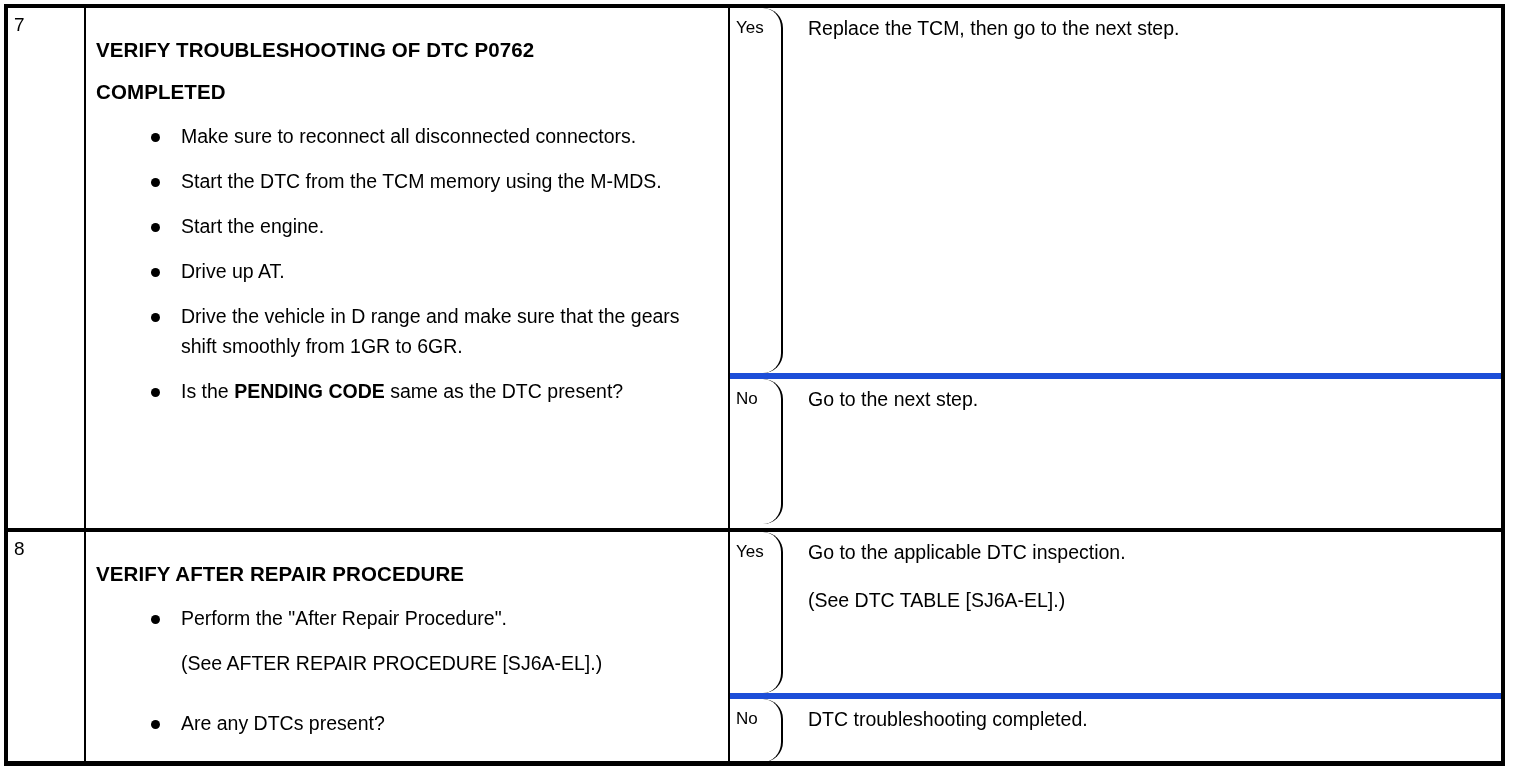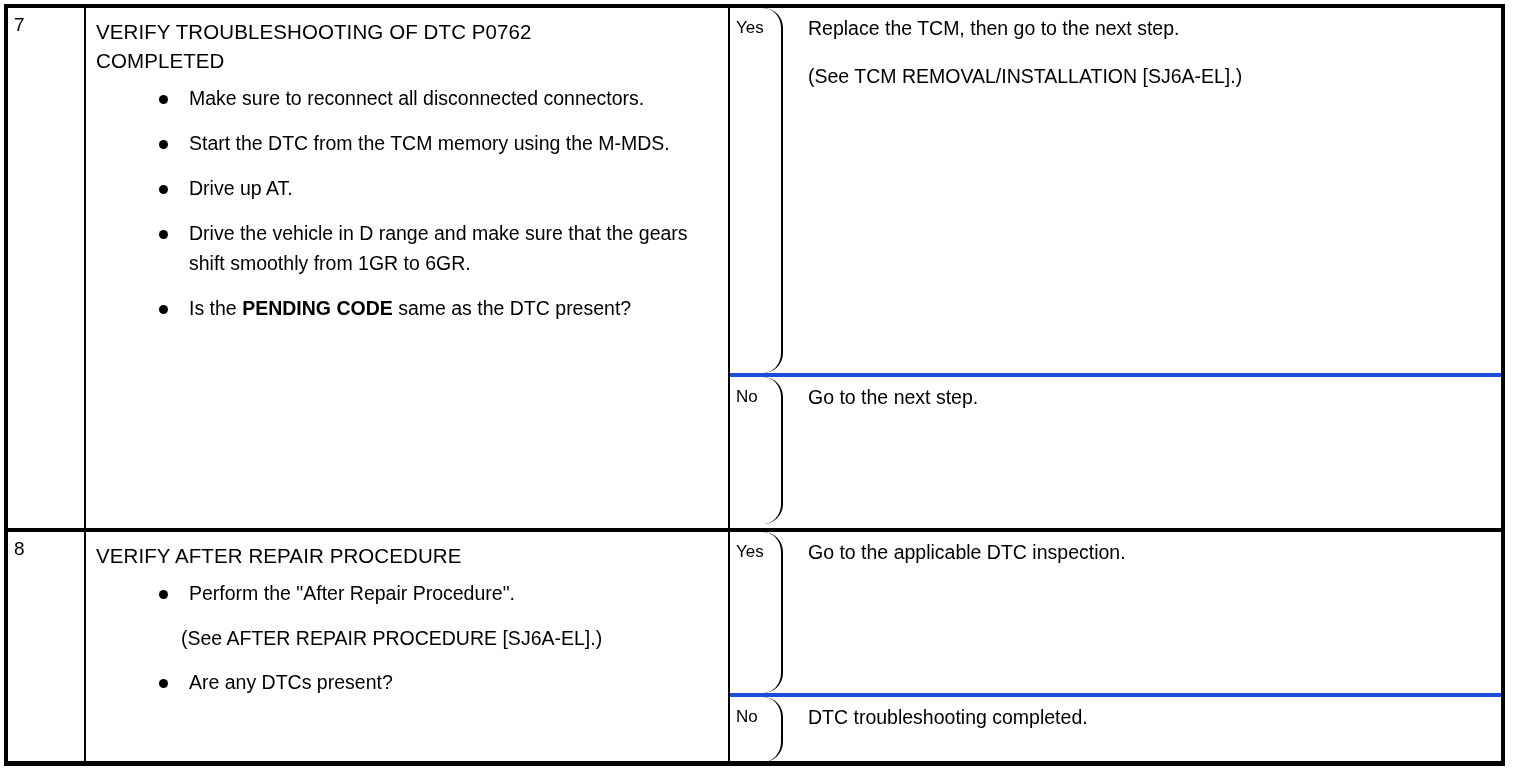--- a/index.html
+++ b/index.html
@@ -74,30 +74,30 @@
     left: 722px;
     top: 0;
     right: 0;
     height: 100%;
     box-sizing: border-box;
   }
 
   
   .action-title {
     font-size: 20.5px;
-    font-weight: normal;
-    line-height: 29px;
+    font-weight: bold;
+    line-height: 42px;
     letter-spacing: 0.1px;
-    margin: 0 0 8px 0;
+    margin: 12px 0 8px 0;
     max-width: 560px;
   }
 
   .bullet-list {
     list-style: none;
-    margin: 8px;
+    margin: 0;
     padding: 0;
   }
   .bullet-item {
     position: relative;
     padding-left: 85px;
     font-size: 19.5px;
     line-height: 30px;
     margin-bottom: 15px;
     max-width: 615px;
   }
@@ -110,31 +110,31 @@
     height: 9px;
     border-radius: 50%;
     background: #000;
   }
   .bullet-item b { font-weight: bold; }
 
   .sub-note {
     padding-left: 85px;
     font-size: 19.5px;
     line-height: 30px;
-    margin: 0 0 14px 0;
+    margin: 0 0 30px 0;
     max-width: 615px;
   }
 
   
   .result-row {
     position: relative;
     width: 100%;
     box-sizing: border-box;
   }
-  .result-row + .result-row { border-top: 4px solid #1d4ed8; }
+  .result-row + .result-row { border-top: 6px solid #1d4ed8; }
 
   .r7-yes { height: 365px; }
   .r7-no  { height: 151px; }
   .r8-yes { height: 161px; }
   .r8-no  { height: 69px; }
 
   .ans-label {
     position: absolute;
     left: 0;
     top: 0;
@@ -177,37 +177,39 @@
       <div class="cell-action">
         <div class="action-title">VERIFY TROUBLESHOOTING OF DTC P0762 COMPLETED</div>
         <ul class="bullet-list">
           <li class="bullet-item">
             <span>Make sure to reconnect all disconnected connectors.</span>
           </li>
           <li class="bullet-item">
             <span>Start the DTC from the TCM memory using the M-MDS.</span>
           </li>
           <li class="bullet-item">
+            <span>Start the engine.</span>
+          </li>
+          <li class="bullet-item">
             <span>Drive up AT.</span>
           </li>
           <li class="bullet-item">
             <span>Drive the vehicle in D range and make sure that the gears shift smoothly from 1GR to 6GR.</span>
           </li>
           <li class="bullet-item">
             <span>Is the </span><b>PENDING CODE</b><span> same as the DTC present?</span>
           </li>
         </ul>
       </div>
 
       <div class="cell-results">
         <div class="result-row r7-yes">
           <div class="ans-label">Yes</div>
           <div class="ans-text">
             <p>Replace the TCM, then go to the next step.</p>
-            <p>(See TCM REMOVAL/INSTALLATION [SJ6A-EL].)</p>
           </div>
         </div>
         <div class="result-row r7-no">
           <div class="ans-label">No</div>
           <div class="ans-text">
             <p>Go to the next step.</p>
           </div>
         </div>
       </div>
 
@@ -232,20 +234,21 @@
             <span>Are any DTCs present?</span>
           </li>
         </ul>
       </div>
 
       <div class="cell-results">
         <div class="result-row r8-yes">
           <div class="ans-label">Yes</div>
           <div class="ans-text">
             <p>Go to the applicable DTC inspection.</p>
+            <p>(See DTC TABLE [SJ6A-EL].)</p>
           </div>
         </div>
         <div class="result-row r8-no">
           <div class="ans-label">No</div>
           <div class="ans-text">
             <p>DTC troubleshooting completed.</p>
           </div>
         </div>
       </div>
 

